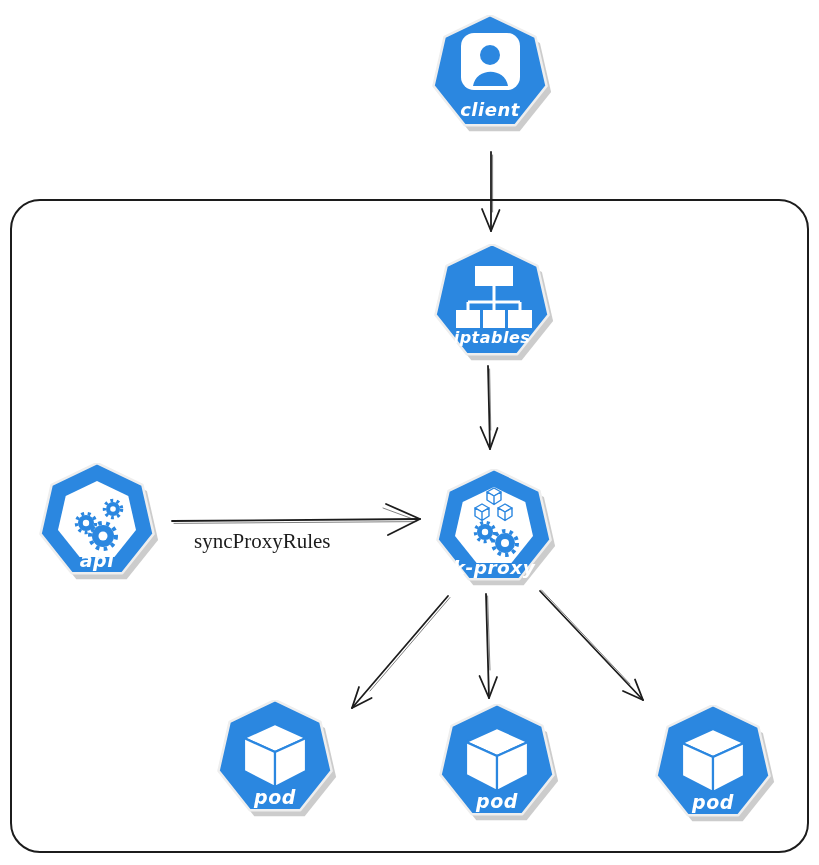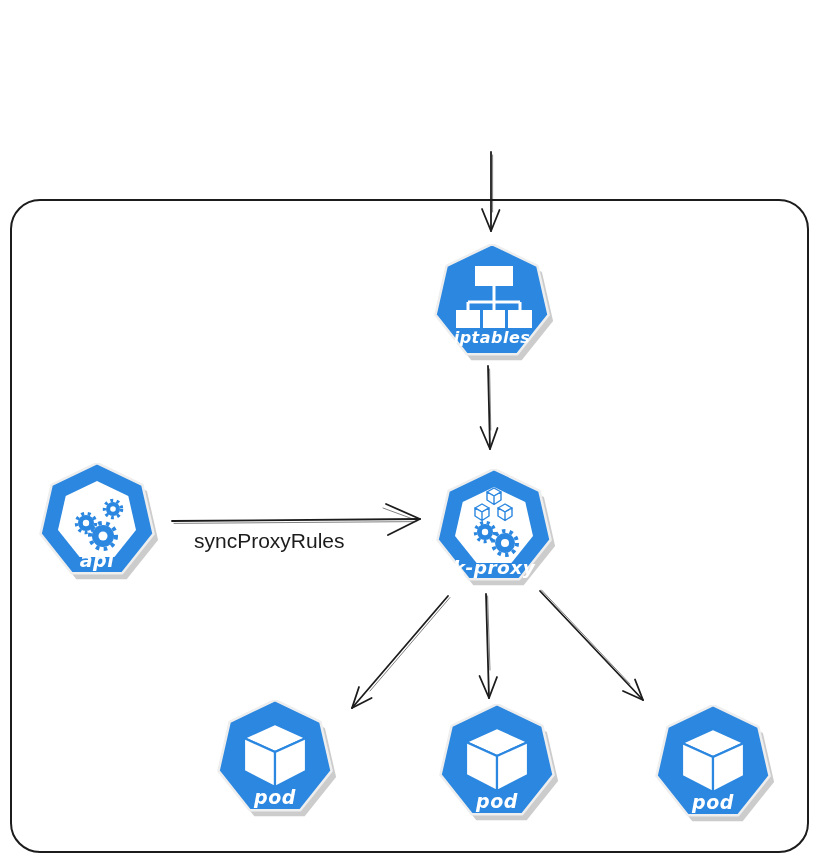--- a/index.html
+++ b/index.html
@@ -32,21 +32,21 @@
   .blue-fill{fill:var(--node-blue);}
   .white-line{stroke:#ffffff;stroke-width:3;fill:none;}
   .white-rect{fill:#ffffff;}
   .gear-body{fill:var(--node-blue);}
   .gear-teeth{fill:none;stroke:var(--node-blue);}
   .gear-hole{fill:#ffffff;}
   .cube-face{fill:#ffffff;stroke:var(--node-blue);stroke-width:2.2;stroke-linejoin:round;}
   .mini-cube{fill:#ffffff;stroke:var(--node-blue);stroke-width:1.4;stroke-linejoin:round;}
   .edge-label{
     position:absolute;left:194px;top:529px;width:170px;z-index:2;
-    color:var(--line-black);font-size:21px;font-family:Liberation Sans, sans-serif;
+    color:var(--line-black);font-size:21px;font-family:Liberation Serif, serif;
     white-space:nowrap;
   }
 </style>
 </head>
 <body>
 
 <div class="canvas">
 
   <div class="cluster-box"></div>
 
@@ -79,20 +79,32 @@
       <path class="edge2" d="M487.6 596 L490 670"></path>
       <path class="edge" d="M479.5 676 L489 698 M497 677 L489 698"></path>
     </g>
     <g>
       <path class="edge" d="M540 591 L643 700"></path>
       <path class="edge2" d="M541.5 590 L630 684"></path>
       <path class="edge" d="M635 679.5 L643 700 M623 691 L643 700"></path>
     </g>
   </svg>
 
+  <div class="node" style="left:428px;top:15px;">
+    <svg viewBox="0 0 130 128" width="130" height="128">
+      <polygon class="hept-shadow" transform="translate(4.5,6)" points="62,0 16.6,21.9 5.5,70.9 36.8,110.3 87.2,110.3 118.6,70.9 107.4,21.9"></polygon>
+      <polygon class="hept" points="62,0 16.6,21.9 5.5,70.9 36.8,110.3 87.2,110.3 118.6,70.9 107.4,21.9"></polygon>
+      <g>
+        <rect class="white-rect" x="33" y="18" width="59" height="57" rx="13"></rect>
+        <circle class="blue-fill" cx="62" cy="40" r="10"></circle>
+        <path class="blue-fill" d="M45 71 C48 52 77 52 80 71 Z"></path>
+      </g>
+      <text class="node-label" x="62" y="101" font-size="18">client</text>
+    </svg>
+  </div>
 
   <div class="node" style="left:430px;top:244px;">
     <svg viewBox="0 0 130 128" width="130" height="128">
       <polygon class="hept-shadow" transform="translate(4.5,6)" points="62,0 16.6,21.9 5.5,70.9 36.8,110.3 87.2,110.3 118.6,70.9 107.4,21.9"></polygon>
       <polygon class="hept" points="62,0 16.6,21.9 5.5,70.9 36.8,110.3 87.2,110.3 118.6,70.9 107.4,21.9"></polygon>
       <g>
         <rect class="white-rect" x="45" y="22" width="38" height="20"></rect>
         <path class="white-line" d="M64 42 V58 M38 58 H90 M38 58 V66 M64 58 V66 M90 58 V66"></path>
         <rect class="white-rect" x="26" y="66" width="24" height="18"></rect>
         <rect class="white-rect" x="53" y="66" width="22" height="18"></rect>

